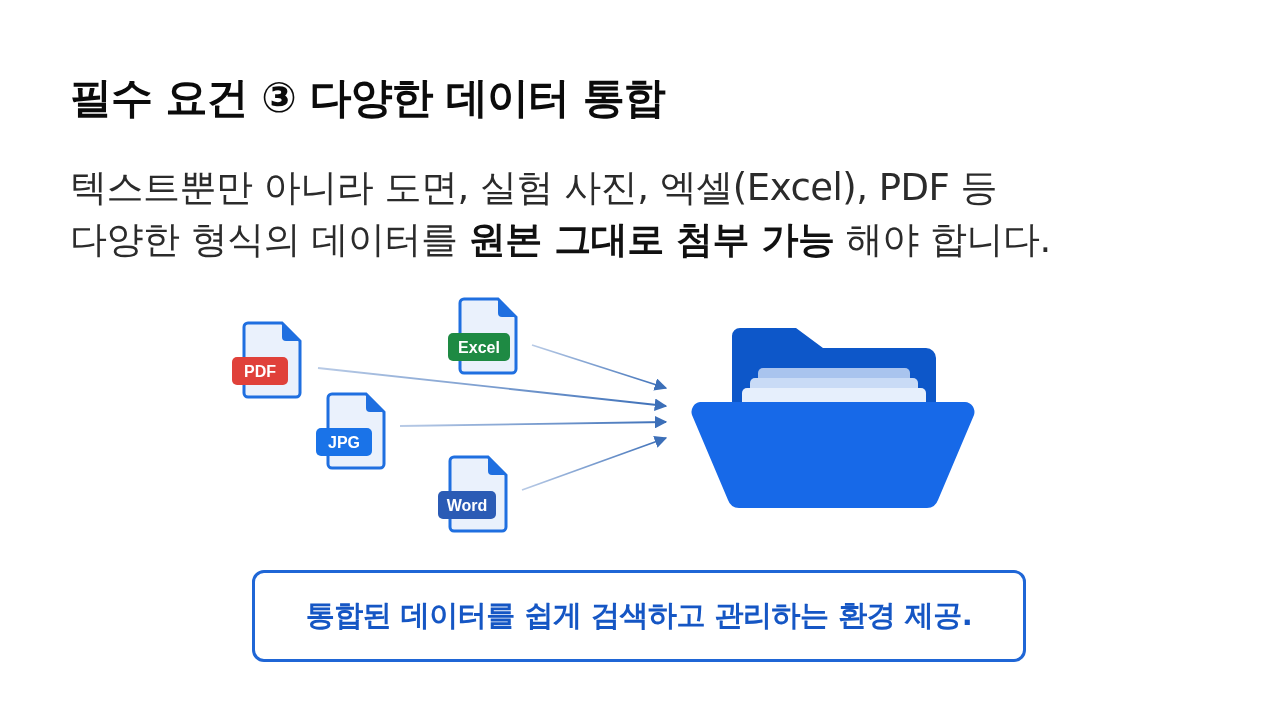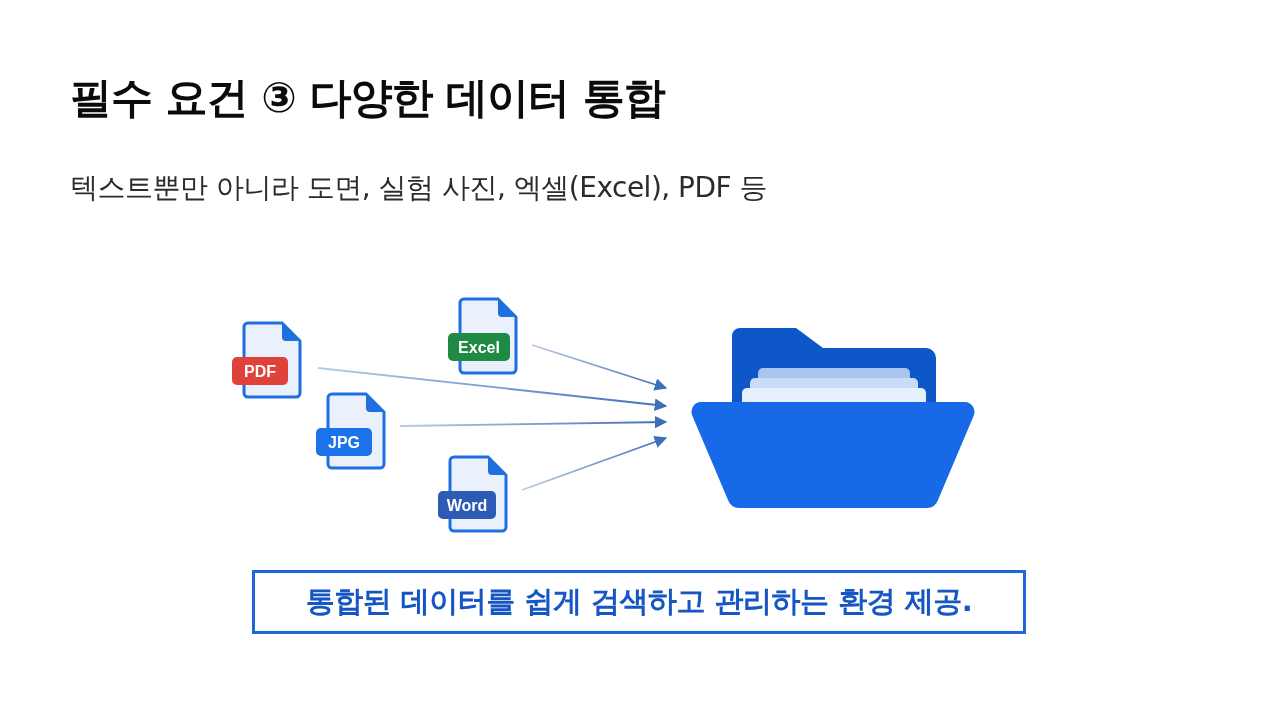--- a/index.html
+++ b/index.html
@@ -5,42 +5,43 @@
   html, body { margin:0; padding:0; }
   body {
     width:1280px; height:720px; background:#ffffff; position:relative; overflow:hidden;
     font-family: "DejaVu Sans", "Liberation Sans", sans-serif; color:#111;
   }
   .title {
     position:absolute; left:70px; top:70px; font-size:42px; font-weight:bold;
     letter-spacing:-1px; color:#0b0b0b; white-space:nowrap;
   }
   .desc {
-    position:absolute; left:70px; top:162px; font-size:28px; line-height:52px;
+    position:absolute; left:70px; top:162px; font-size:37px; line-height:52px;
     color:#2b2b2b; white-space:nowrap; letter-spacing:-0.5px;
   }
   .desc b { font-weight:bold; color:#111; }
   .diagram { position:absolute; left:0; top:0; width:1280px; height:720px; }
   .file-label {
     font-family: "Liberation Sans", "DejaVu Sans", sans-serif; font-weight:bold;
   }
   .callout {
-    position:absolute; left:252px; top:570px; width:774px; height:64px;
-    border:3px solid #1f66d6; border-radius:0; box-sizing:border-box;
+    position:absolute; left:252px; top:570px; width:774px; height:92px;
+    border:3px solid #1f66d6; border-radius:12px; box-sizing:border-box;
     display:flex; align-items:center; justify-content:center;
     font-size:29px; font-weight:bold; color:#1556c4; letter-spacing:-0.5px;
   }
 </style>
 </head>
 <body>
 
 <div class="title">필수 요건 ③ 다양한 데이터 통합</div>
 
 <div class="desc">
   <div>텍스트뿐만 아니라 도면, 실험 사진, 엑셀(Excel), PDF 등</div>
+  <div><span>다양한 형식의 데이터를 </span><b>원본 그대로 첨부 가능</b><span> 해야 합니다.</span></div>
 </div>
 
 <svg class="diagram" viewBox="0 0 1280 720" xmlns="http://www.w3.org/2000/svg">
   <defs>
     <marker id="arrowhead" viewBox="0 0 10 10" refX="9" refY="5" markerWidth="7" markerHeight="7" orient="auto-start-reverse">
       <path d="M0,0 L10,5 L0,10 z" fill="#3c6fb8"></path>
     </marker>
     <linearGradient id="lineGrad" x1="0" y1="0" x2="1" y2="0">
       <stop offset="0" stop-color="#b9cbe6"></stop>
       <stop offset="1" stop-color="#3c6fb8"></stop>

